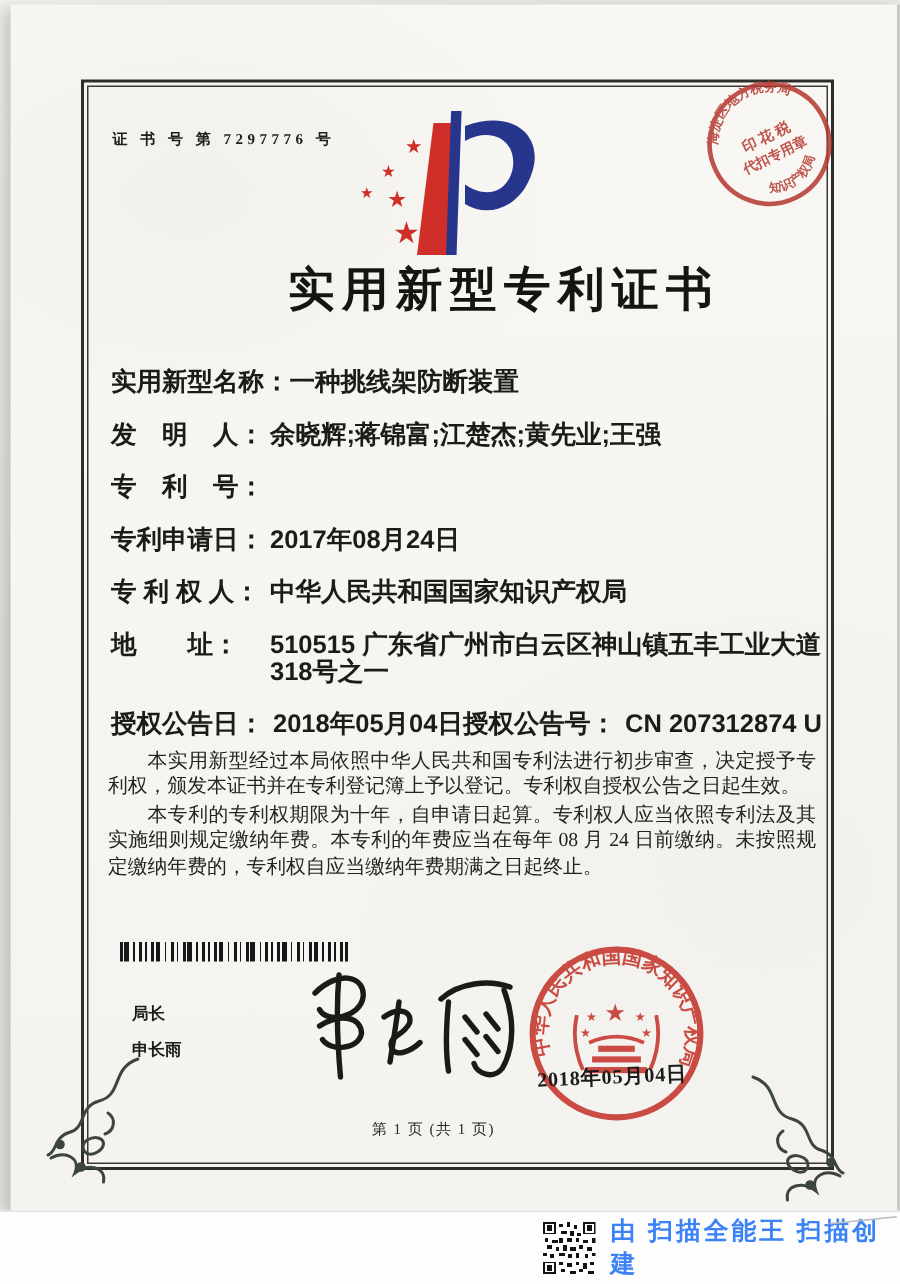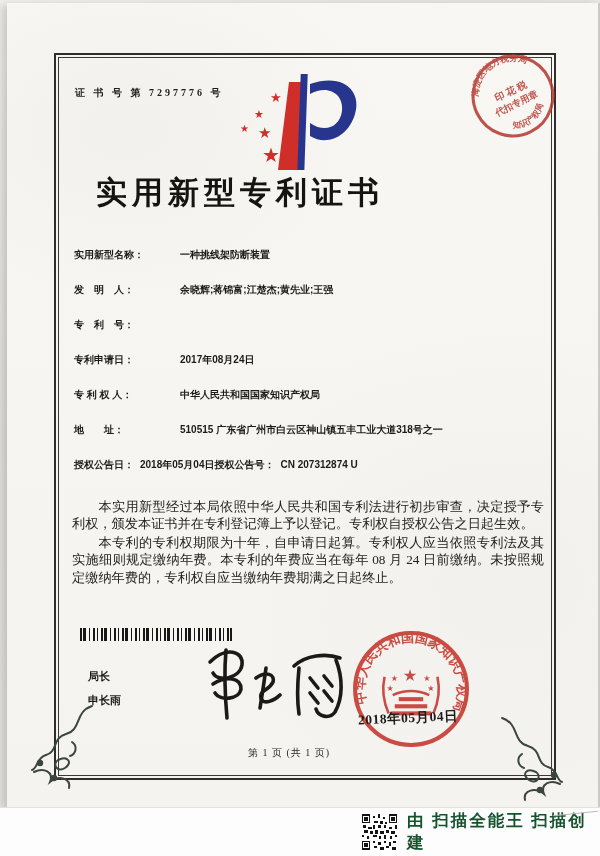--- a/index.html
+++ b/index.html
@@ -23,26 +23,26 @@
   }
   .frame::after{
     content:"";position:absolute;inset:2px;border:1px solid #3a3936;
   }
   .cert-no{
     position:absolute;left:75px;top:86px;font-size:10px;font-weight:700;
     color:#1e1d1b;letter-spacing:3px;
   }
   .logo{position:absolute;left:232px;top:66px;width:136px;height:112px;}
   .title{
-    position:absolute;left:0;top:172px;width:480px;text-align:center;margin:0;
+    position:absolute;left:0;top:172px;width:480px;text-align:right;margin:0;
     font-size:31px;font-weight:700;color:#151412;letter-spacing:5px;
   }
   .fields{position:absolute;left:74px;top:246px;width:474px;
     font-family:"Liberation Sans","DejaVu Sans",sans-serif;
-    font-size:10px;font-weight:700;color:#1c1b19;line-height:18px;}
+    font-size:17px;font-weight:700;color:#1c1b19;line-height:18px;}
   .frow{display:flex;margin-bottom:17px;align-items:flex-start;}
   .frow .lab{flex:0 0 106px;white-space:pre;}
   .frow .val{flex:1;}
   .frow.dual{justify-content:flex-start;}
   .frow.dual .half{display:flex;}
   .frow.dual .half .lab{flex:0 0 auto;margin-right:6px;}
   .paras{
     position:absolute;left:72px;top:498px;width:472px;color:#242320;
     font-size:13.2px;line-height:17.4px;text-align:justify;
   }
@@ -75,21 +75,21 @@
   .ornament.br{left:496px;top:714px;transform:scaleX(-1);}
   .corner-seal{position:absolute;left:467px;top:50px;width:92px;height:92px;
     transform:rotate(-26deg);opacity:0.85;}
   .scan-bar{
     position:absolute;left:0;bottom:0;width:600px;height:48px;background:#fdfdfd;
     border-top:1px solid #e2e1de;display:flex;align-items:center;
   }
   .scan-bar .qr{margin-left:362px;width:36px;height:36px;}
   .scan-credit{
     margin-left:10px;font-family:"Liberation Sans","DejaVu Sans",sans-serif;
-    font-size:16.5px;font-weight:700;color:#14532d;letter-spacing:2px;
+    font-size:16.5px;font-weight:700;color:#3b82f6;letter-spacing:2px;
   }
   .scan-edge{position:absolute;right:2px;top:5px;width:45px;height:1px;
     background:#bdbcb8;transform:rotate(-6deg);}
 </style>
 </head>
 <body>
 
 <div class="paper">
   <div class="frame"></div>
 </div>

